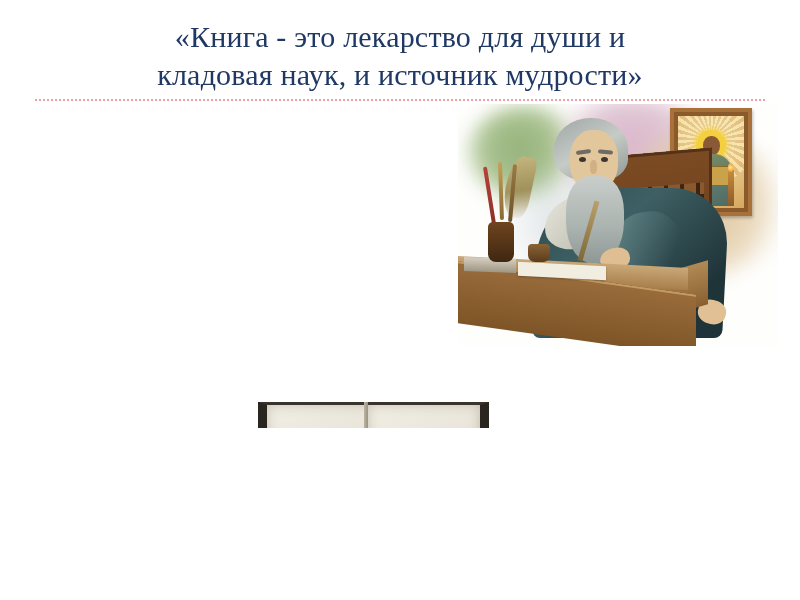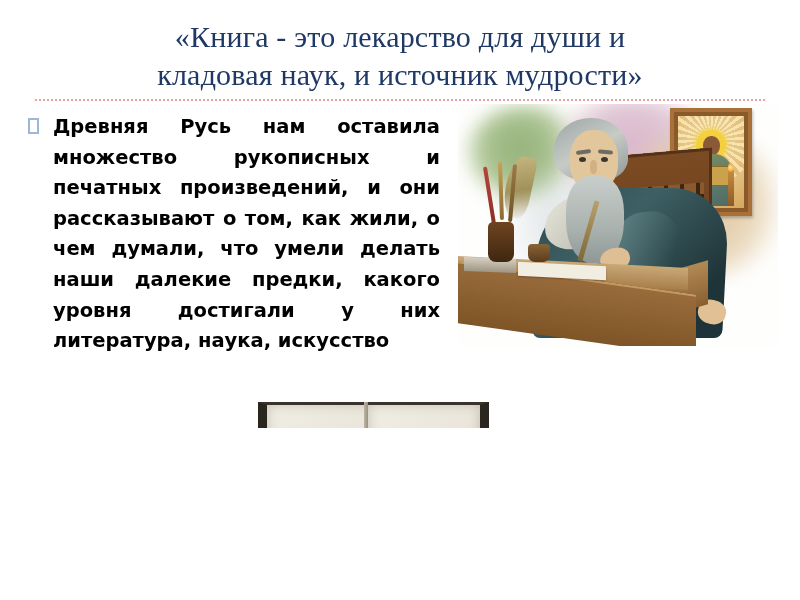--- a/index.html
+++ b/index.html
@@ -419,24 +419,20 @@
 
 <div id="slide">
 
   <div id="title-block">
     <div id="slide-title">«Книга - это лекарство для души и
 кладовая наук, и источник мудрости»</div>
   </div>
 
   <div class="dotted-rule" id="rule-top"></div>
 
-  <div id="body-block">
-    <span id="bullet-marker"></span>
-    <div id="body-text">Древняя Русь нам оставила множество рукописных и печатных произведений, и они рассказывают о том, как жили, о чем думали, что умели делать наши далекие предки, какого уровня достигали у них литература, наука, искусство</div>
-  </div>
 
   <div id="scribe-illustration">
     <div class="wash w-green"></div>
     <div class="wash w-pink"></div>
     <div class="wash w-ochre"></div>
     <div class="wash w-blue"></div>
 
     <div id="wall-icon-frame">
       <div id="wall-icon-inner">
         <div id="icon-rays"></div>

